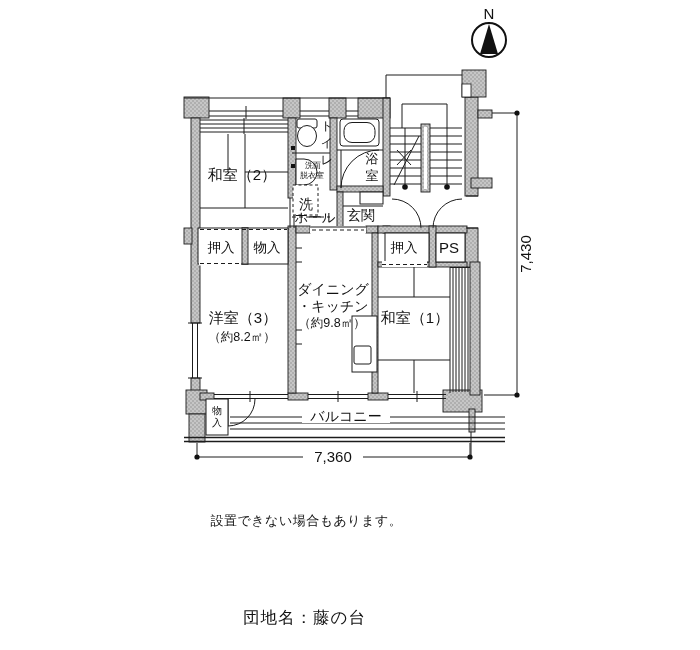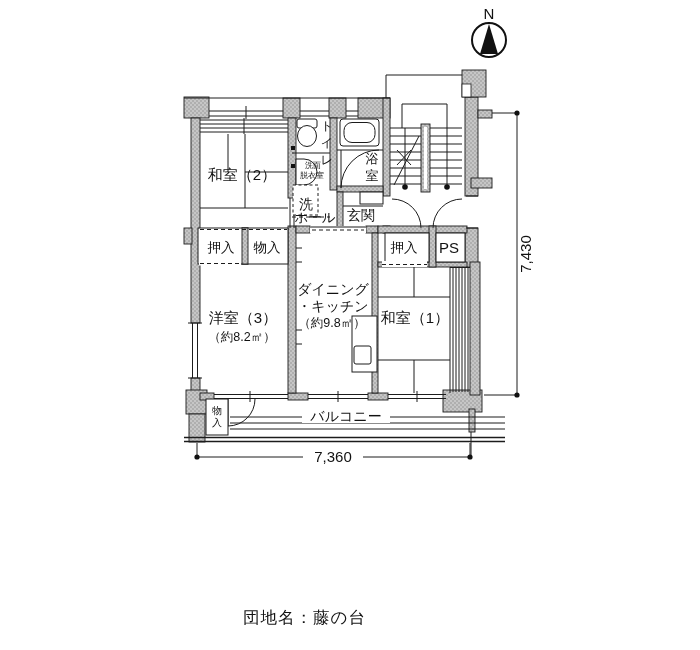--- a/index.html
+++ b/index.html
@@ -255,20 +255,21 @@
     <text x="332" y="327" font-size="12.5" text-anchor="middle">（約9.8㎡）</text>
     <text x="415" y="323" font-size="15" text-anchor="middle">和室（1）</text>
     <rect x="302" y="408" width="88" height="15" fill="#fff" stroke="none"></rect>
     <text x="346" y="421" font-size="14" text-anchor="middle">バルコニー</text>
     <text x="217" y="414" font-size="10" text-anchor="middle">物</text>
     <text x="217" y="426" font-size="10" text-anchor="middle">入</text>
   </g>
 </svg>
 
   <div class="notes">
+    <div>　設置できない場合もあります。</div>
     
     
   </div>
 
   <div class="info">
     <div>団地名：藤の台</div>
     
     
     
   </div>

